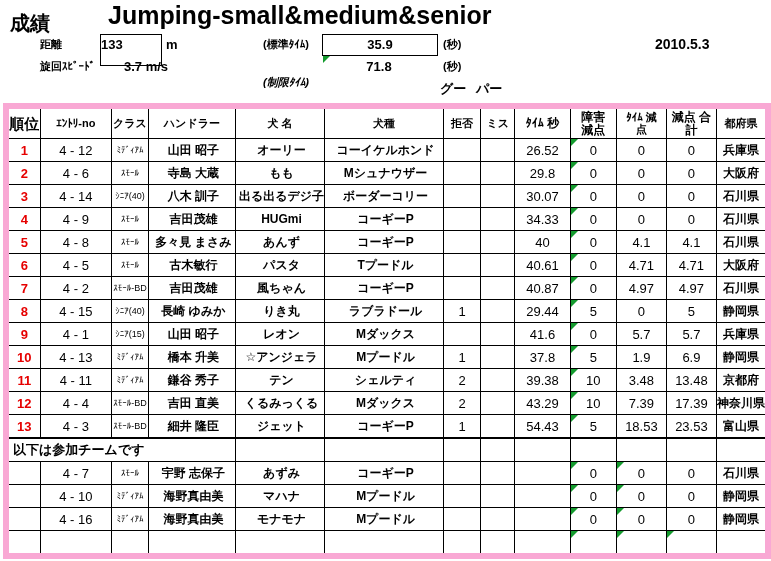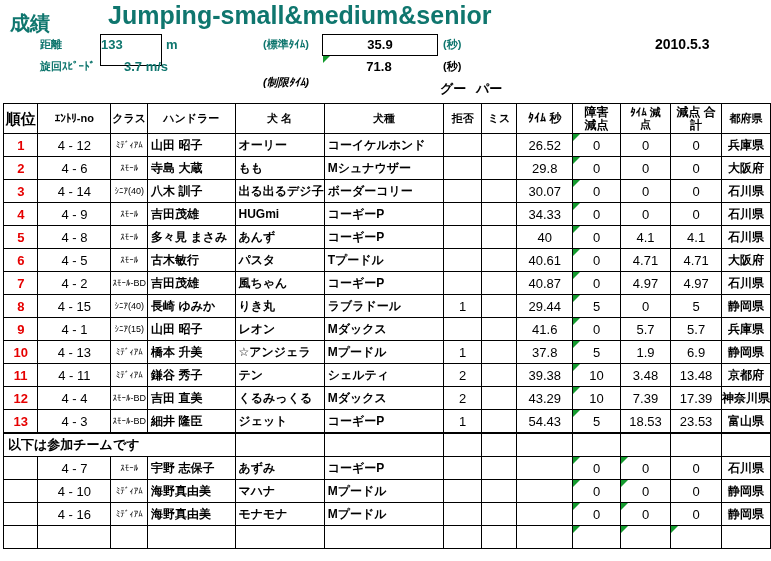--- a/index.html
+++ b/index.html
@@ -2,51 +2,51 @@
 <html><head>
 <meta charset="utf-8">
 <style>
   html,body{margin:0;padding:0;}
   body{
     width:771px;height:561px;background:#ffffff;position:relative;
     font-family:"Liberation Sans","DejaVu Sans",sans-serif;
     -webkit-font-smoothing:antialiased;color:#000;
   }
   .abs{position:absolute;white-space:nowrap;}
-  .red{color:#0f766e;}
+  .red{color:#000000;}
   .doc-label{left:10px;top:10px;font-size:20px;font-weight:bold;}
   .main-title{left:108px;top:1px;font-size:25px;font-weight:bold;letter-spacing:0px;}
   .date{left:655px;top:36px;font-size:14px;font-weight:bold;}
   .lbl{font-size:11px;font-weight:bold;}
   .val{font-size:13px;font-weight:bold;}
   .valbox{position:absolute;border:1px solid #000;text-align:center;font-size:13px;font-weight:bold;line-height:20px;}
   .box-distance{left:100px;top:34px;width:62px;height:32px;text-align:left;padding-right:20px;box-sizing:border-box;}
   .box-std{left:322px;top:34px;width:114px;height:20px;}
   .goo-paa{font-size:13px;font-weight:bold;}
 
   
   .tri{position:absolute;left:0;top:0;width:0;height:0;
        border-top:7px solid #149b2e;border-right:7px solid transparent;}
   .tri-top{left:323px;top:56px;}
 
   
   table{position:absolute;left:3px;top:103px;border-collapse:collapse;table-layout:fixed;
-        border:1px solid #f9a8d4;}
+        border:6px solid #f9a8d4;}
   th,td{border:1px solid #000;padding:0;overflow:hidden;position:relative;}
   th{height:29px;font-size:11px;font-weight:bold;text-align:center;vertical-align:middle;
      white-space:pre-line;line-height:1.05;}
   td{height:22px;font-size:13px;text-align:center;vertical-align:middle;white-space:nowrap;}
   th.h-rank{font-size:15px;}
   th.h-entry{font-size:11px;}
   th.h-time,th.h-ob,th.h-total{font-size:12px;}
   th.h-tp{font-size:11px;margin-top:44px;}
   td.col-rank span{color:#e60000;font-weight:bold;}
   td.col-entry{font-size:13px;}
   td.col-cls{font-size:9px;}
-  td.col-handler,td.col-dog,td.col-breed{text-align:left;padding-left:3px;font-weight:bold;font-size:12px;}
+  td.col-handler,td.col-dog,td.col-breed{text-align:center;padding-left:3px;font-weight:bold;font-size:12px;}
   td.col-pref{font-weight:bold;font-size:12px;}
   tr.note-row td{border-top:2px solid #000;}
   td.note-cell{text-align:left;padding-left:4px;font-weight:bold;font-size:13px;}
 </style>
 </head>
 <body>
 
 <span class="abs doc-label red">成績</span>
 <span class="abs main-title red">Jumping-small&amp;medium&amp;senior</span>
 <span class="abs date">2010.5.3</span>

